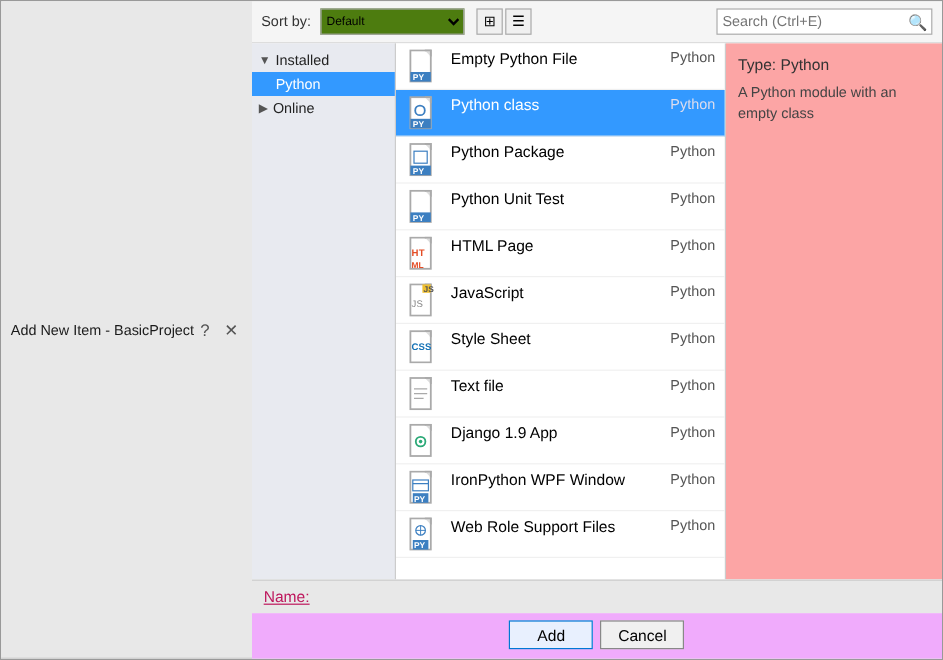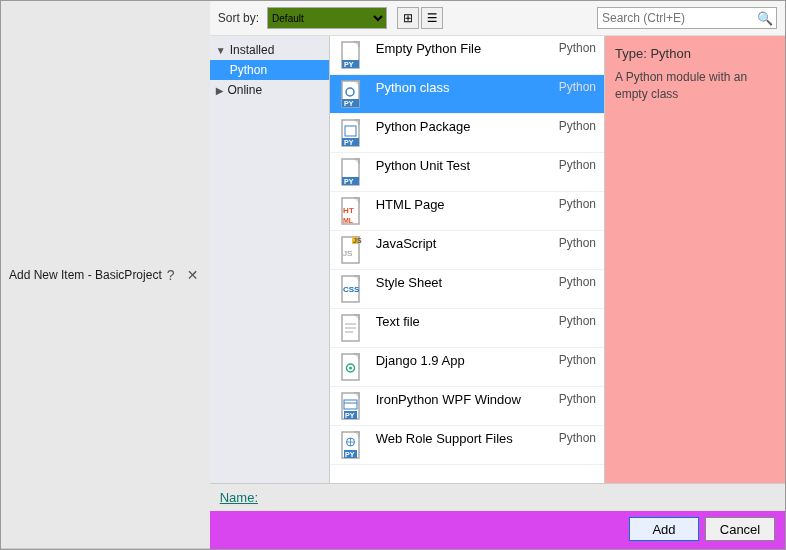--- a/index.html
+++ b/index.html
@@ -214,36 +214,36 @@
       border-top: 1px solid #ccc;
       background: #e8e8e8;
       padding: 6px 10px;
       display: flex;
       align-items: center;
       gap: 8px;
     }
     .name-label {
       font-size: 13px;
       text-decoration: underline;
-      color: #0f766e;
+      color: #be185d;
     }
     .name-input {
       flex: 1;
       height: 22px;
       border: 1px solid #aaa;
       font-size: 13px;
       padding: 0 4px;
       background: white;
     }
     .button-row {
       display: flex;
-      justify-content: flex-end;
+      justify-content: center;
       gap: 6px;
       padding: 6px 10px 8px;
-      background: #d946ef;
+      background: #f0abfc;
     }
     .dlg-btn {
       min-width: 70px;
       height: 24px;
       font-size: 13px;
       border: 1px solid #888;
       background: #f0f0f0;
       cursor: pointer;
       padding: 0 12px;
     }

